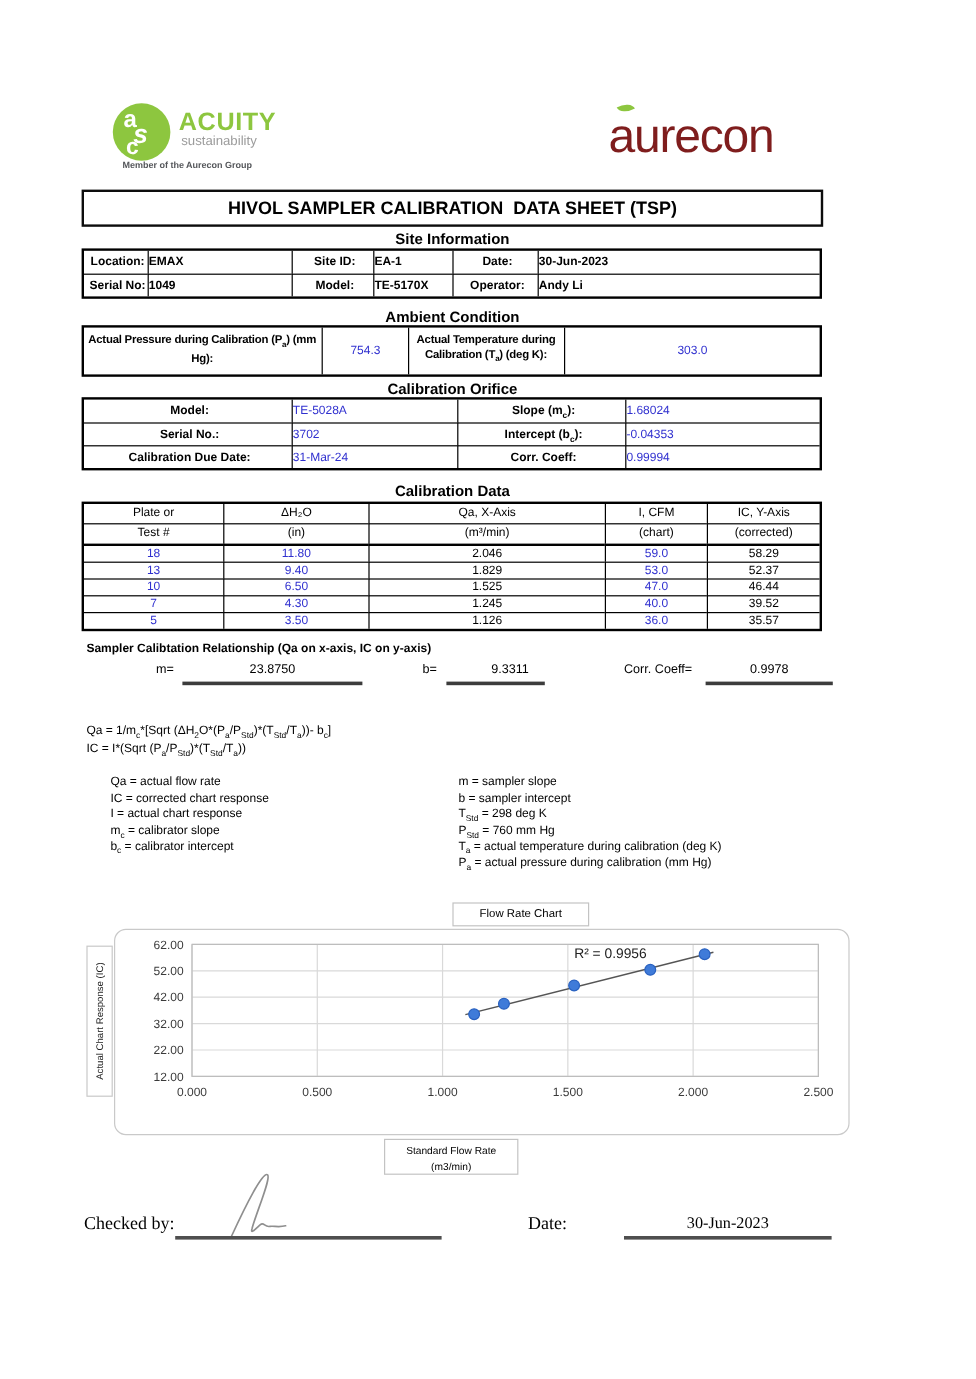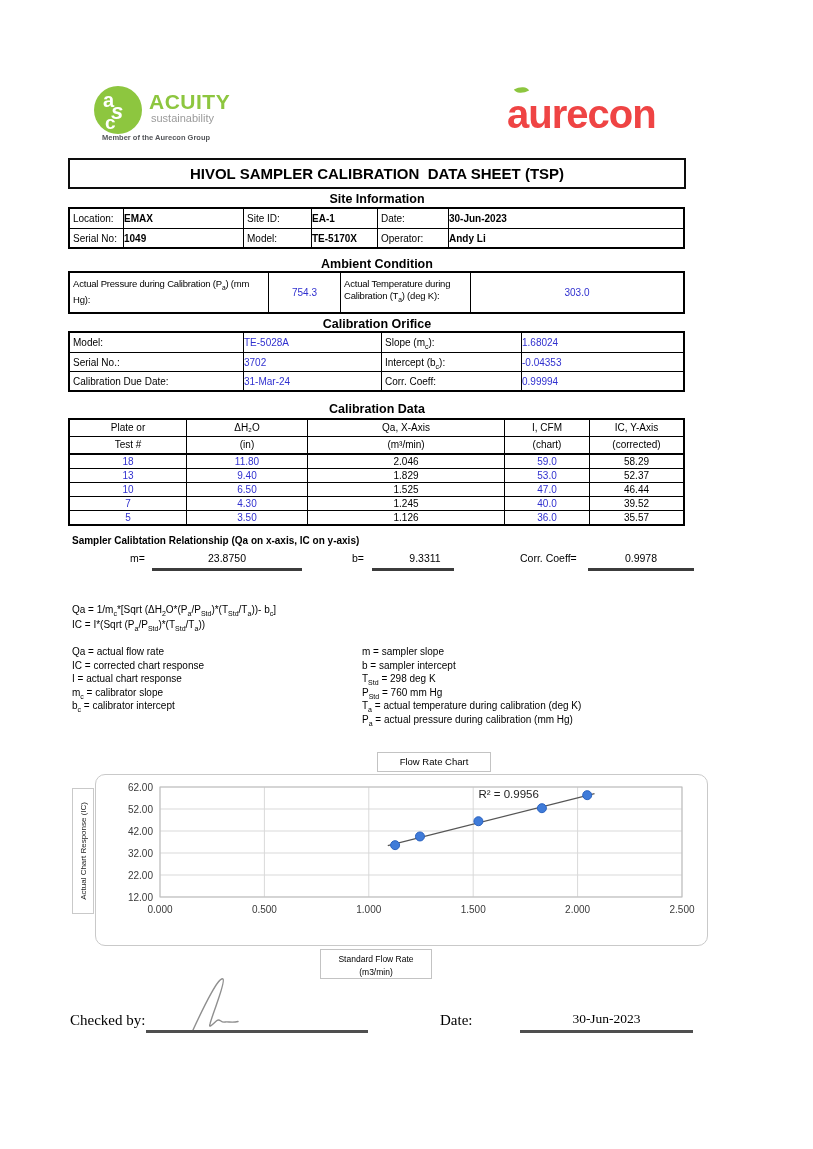--- a/index.html
+++ b/index.html
@@ -9,37 +9,37 @@
   
   .acuity-circle{position:absolute;left:94px;top:86px;width:48px;height:48px;border-radius:50%;
                  background:#8dc63f;color:#fff;font-weight:bold;}
   .acuity-circle span{position:absolute;line-height:1;}
   .ac-a{left:9px;top:4px;font-size:20px;}
   .ac-s{left:17px;top:15px;font-size:22px;font-style:italic;}
   .ac-c{left:11px;top:27px;font-size:19px;}
   .acuity-name{position:absolute;left:149px;top:90px;font-size:21px;font-weight:bold;color:#8dc63f;letter-spacing:.5px;}
   .acuity-tag{position:absolute;left:151px;top:112px;font-size:11px;color:#9b9b9b;}
   .acuity-member{position:absolute;left:102px;top:133px;font-size:7.5px;font-weight:bold;color:#54565a;}
-  .aurecon{position:absolute;left:507px;top:92px;font-size:40px;font-weight:bold;color:#ef4444;letter-spacing:-1px;}
+  .aurecon{position:absolute;left:507px;top:92px;font-size:40px;font-weight:normal;color:#7f1d1d;letter-spacing:-1px;}
   .aurecon-leaf{position:absolute;left:8px;top:-6px;width:13px;height:8px;background:#8dc63f;
                 border-radius:0 100% 0 100%;transform:rotate(-28deg);}
 
   
   .title-box{position:absolute;left:68px;top:158px;width:614px;height:27px;border:2px solid #0d0d0d;
              text-align:center;line-height:27px;font-size:15px;font-weight:bold;white-space:pre-wrap;}
 
   
   .sec-h{position:absolute;left:68px;width:618px;text-align:center;font-size:12.5px;font-weight:bold;}
   .h-site{top:192px;} .h-amb{top:257px;} .h-ori{top:317px;} .h-cal{top:402px;}
   .h-calc{position:absolute;left:140px;top:589px;width:600px;text-align:center;font-size:11px;font-weight:bold;}
 
   
   .grid{position:absolute;display:grid;border:2px solid #000;background:#fff;}
   .cell{border-left:1px solid #000;border-top:1px solid #000;overflow:hidden;font-size:10px;}
-  .lbl{font-weight:normal;text-align:left;padding-left:3px;}
+  .lbl{font-weight:bold;text-align:center;padding-left:3px;}
   .val{text-align:left;}
   .bold{font-weight:bold;}
   .blue{color:#3030cf;}
 
   .site{left:68px;top:207px;width:613px;grid-template-columns:53px 120px 68px 66px 71px 1fr;grid-auto-rows:19px;}
   .site .cell{line-height:19px;}
   .site .cell:nth-child(6n+1){border-left:0;}
   .site .cell:nth-child(-n+6){border-top:0;}
 
   .amb{left:68px;top:271px;width:613px;grid-template-columns:198px 72px 130px 1fr;grid-auto-rows:39px;}
@@ -62,21 +62,21 @@
 
   
   .rel-h{position:absolute;left:72px;top:535px;font-size:10px;font-weight:bold;}
   .rel-item{position:absolute;top:552px;font-size:10.5px;}
   .rel-val{position:absolute;top:552px;font-size:10.5px;text-align:center;}
   .uline{position:absolute;top:568px;height:2.5px;background:#3c3c3c;}
 
   
   .formula{position:absolute;left:72px;font-size:10px;line-height:14px;}
   .defs{position:absolute;top:645px;font-size:10px;}
-  .defs div{height:13.5px;line-height:13.5px;}
+  .defs div{height:13.5px;line-height:13.5px;margin-left:20px;}
   sub{font-size:70%;}
 
   
   .flow-title{position:absolute;left:336px;top:752px;width:112px;height:18px;border:1px solid #c3c3c3;
               text-align:center;line-height:18px;font-size:9.5px;background:#fff;margin-left:41px;}
   .chart-box{position:absolute;left:95px;top:774px;width:611px;height:170px;border:1px solid #c9c9c9;border-radius:10px;}
   .ylab-box{position:absolute;left:72px;top:788px;width:20px;height:124px;border:1px solid #c9c9c9;background:#fff;
             display:flex;align-items:center;justify-content:center;}
   .ylab-box span{writing-mode:vertical-rl;transform:rotate(180deg);font-size:8px;color:#222;white-space:nowrap;}
   .xlab-box{position:absolute;left:320px;top:949px;width:112px;height:30px;border:1px solid #c3c3c3;

